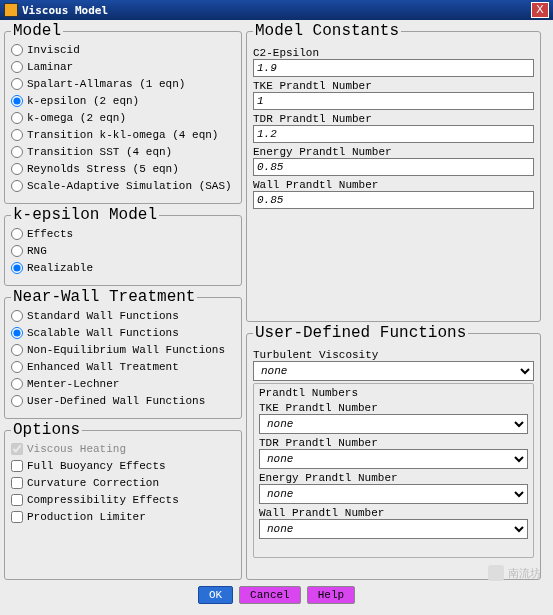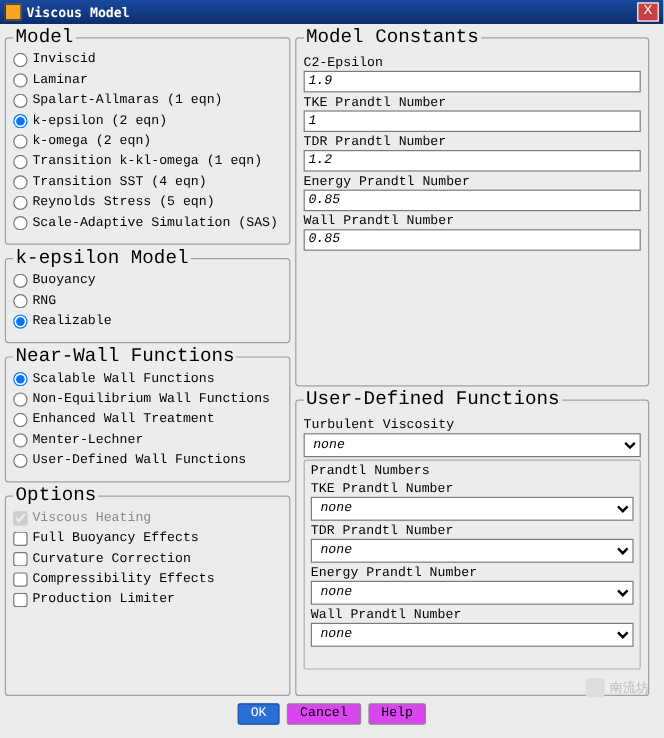--- a/index.html
+++ b/index.html
@@ -148,21 +148,21 @@
           <label class="radio-row">
             <input type="radio" name="model" checked="" style="">
             <span>k-epsilon (2 eqn)</span>
           </label>
           <label class="radio-row">
             <input type="radio" name="model" style="">
             <span>k-omega (2 eqn)</span>
           </label>
           <label class="radio-row">
             <input type="radio" name="model" style="">
-            <span>Transition k-kl-omega (1 eqn)</span>
+            <span>Transition k-kl-omega (4 eqn)</span>
           </label>
           <label class="radio-row">
             <input type="radio" name="model" style="">
             <span>Transition SST (4 eqn)</span>
           </label>
           <label class="radio-row">
             <input type="radio" name="model" style="">
             <span>Reynolds Stress (5 eqn)</span>
           </label>
           <label class="radio-row">
@@ -170,36 +170,40 @@
             <span>Scale-Adaptive Simulation (SAS)</span>
           </label>
         </div>
     </fieldset>
 
     <fieldset>
       <legend>k-epsilon Model</legend>
       <div id="keps-radios">
           <label class="radio-row">
             <input type="radio" name="keps" style="">
-            <span>Buoyancy</span>
+            <span>Effects</span>
           </label>
           <label class="radio-row">
             <input type="radio" name="keps" style="">
             <span>RNG</span>
           </label>
           <label class="radio-row">
             <input type="radio" name="keps" checked="" style="">
             <span>Realizable</span>
           </label>
         </div>
     </fieldset>
 
     <fieldset>
-      <legend>Near-Wall Functions</legend>
+      <legend>Near-Wall Treatment</legend>
       <div id="nearwall-radios">
+          <label class="radio-row">
+            <input type="radio" name="nearwall" style="">
+            <span>Standard Wall Functions</span>
+          </label>
           <label class="radio-row">
             <input type="radio" name="nearwall" checked="" style="">
             <span>Scalable Wall Functions</span>
           </label>
           <label class="radio-row">
             <input type="radio" name="nearwall" style="">
             <span>Non-Equilibrium Wall Functions</span>
           </label>
           <label class="radio-row">
             <input type="radio" name="nearwall" style="">

